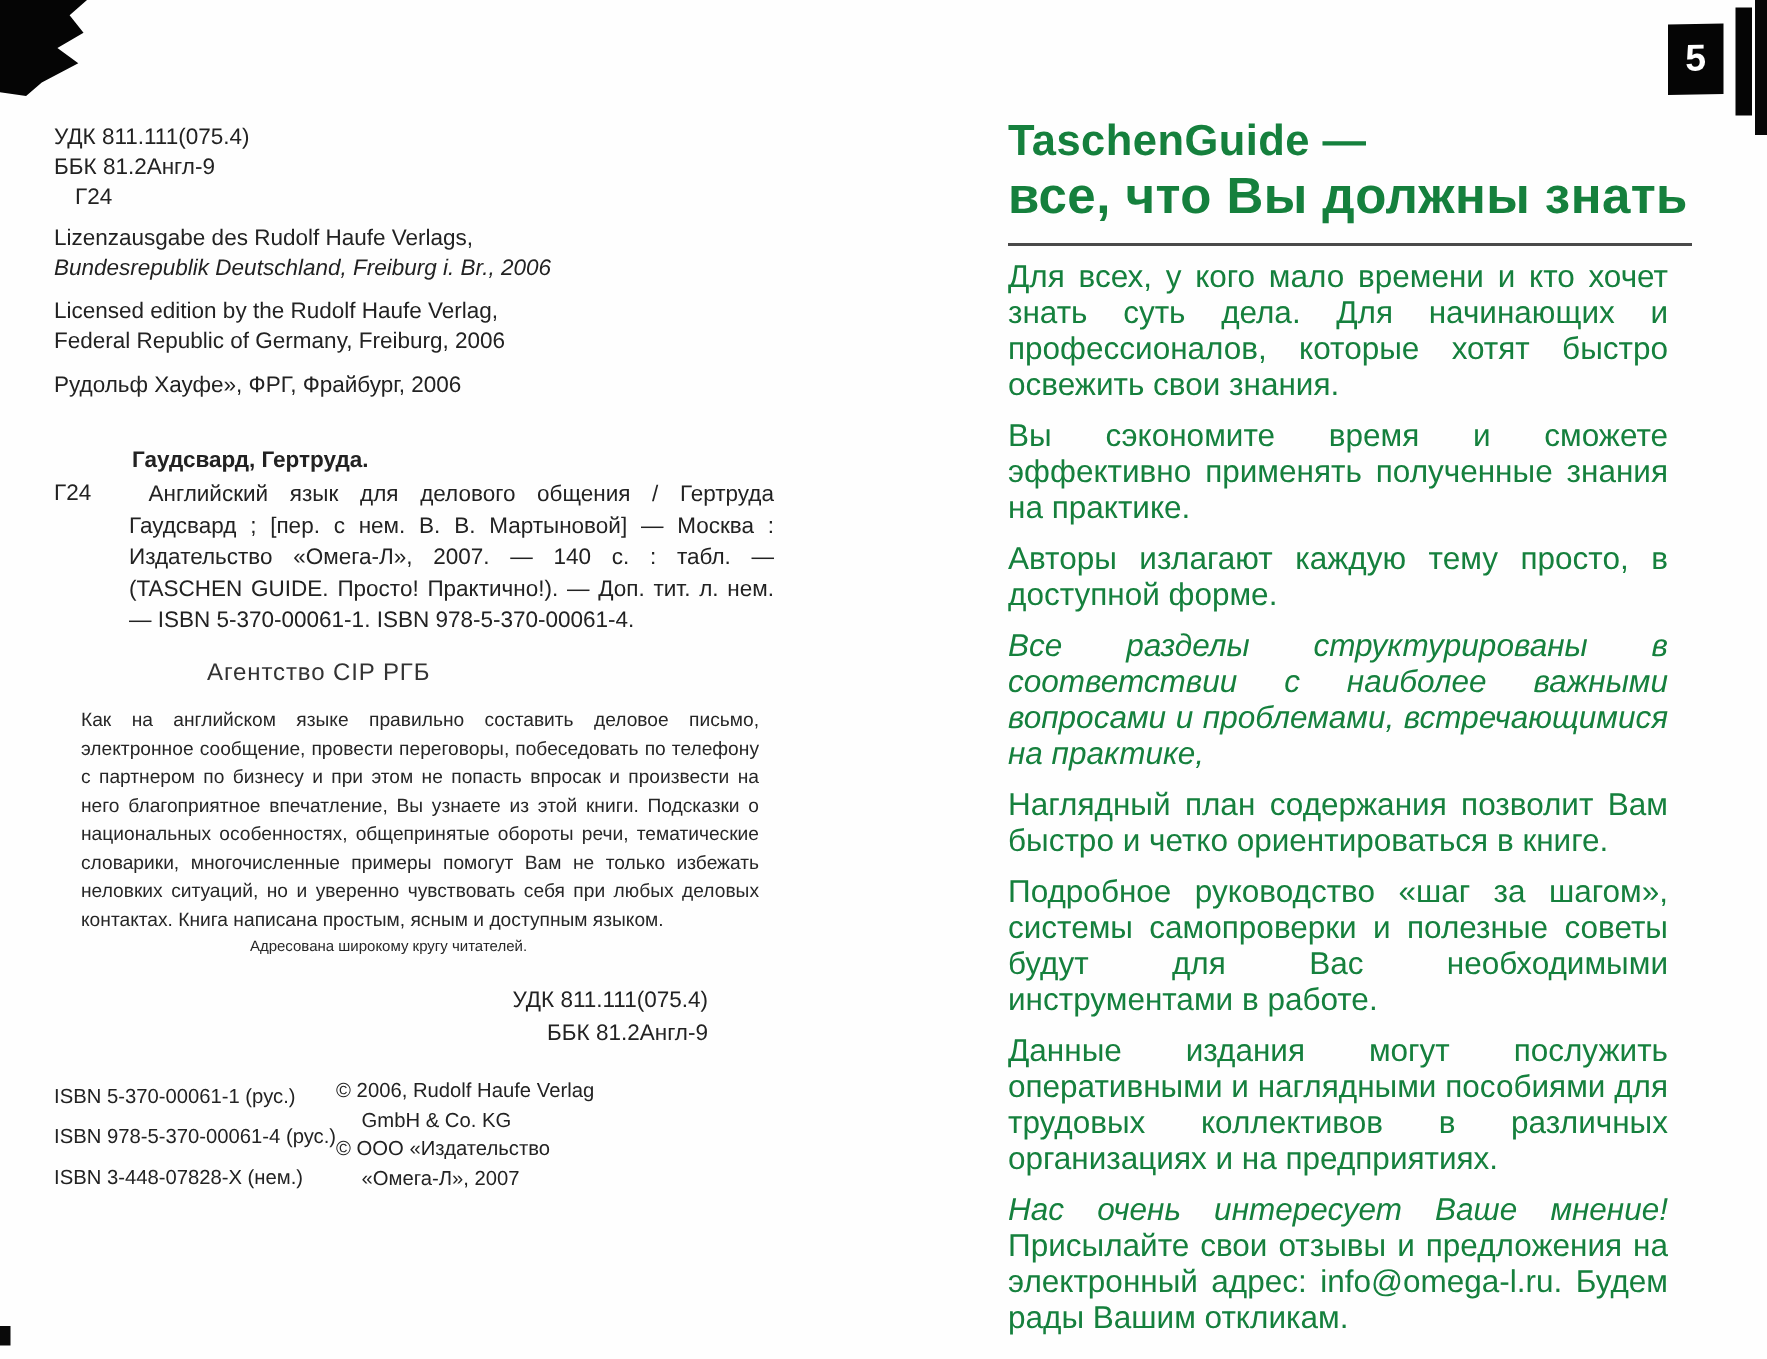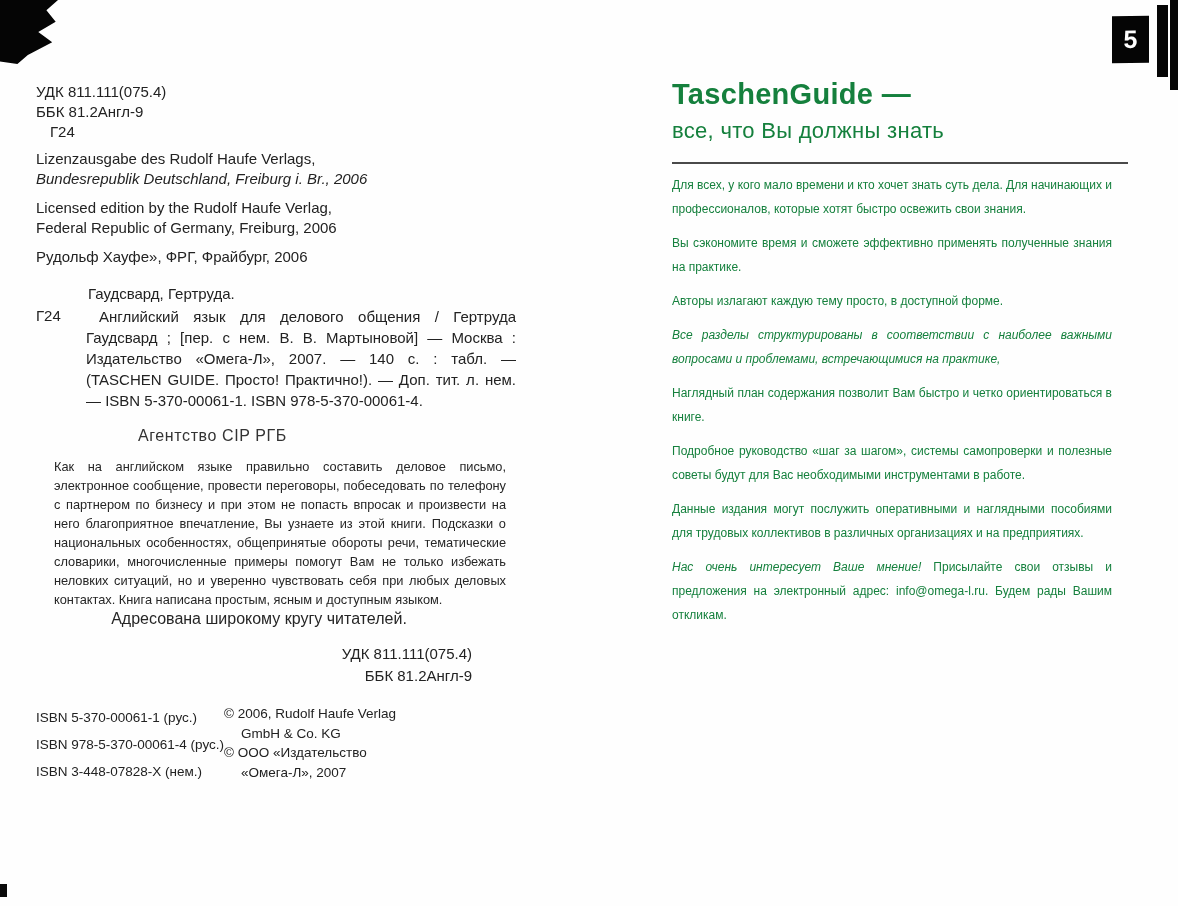--- a/index.html
+++ b/index.html
@@ -42,45 +42,45 @@
   
   .lp {
     position: absolute; left: 36px; top: 82px; width: 480px;
     font-size: 15px; line-height: 20px; color: #222;
   }
   .lp .udk-line { white-space: nowrap; }
   .lp .gsign { margin-left: 14px; }
   .lp .center-block { text-align: left; width: 440px; margin-top: 9px; }
   .lp .center-block.first { margin-top: 7px; }
   .lp .it { font-style: italic; }
-  .lp .author { font-weight: normal; margin-top: 17px; margin-left: 52px; }
+  .lp .author { font-weight: bold; margin-top: 30px; margin-left: 52px; }
   .lp .bib { position: relative; padding-left: 50px; margin-top: 2px; width: 430px; }
   .lp .bib .catalog { position: absolute; left: 0; top: 0; }
   .lp .bib p { margin: 0; text-indent: 13px; line-height: 21px; text-align: justify; }
   .lp .agency { font-size: 16px; letter-spacing: 0.6px; margin-top: 15px; margin-left: 102px; color: #333; }
   .lp .annotation {
     margin: 11px 10px 0 18px; font-size: 12.8px; line-height: 19px;
     text-align: justify; color: #262626;
   }
-  .lp .addressed { text-align: center; width: 446px; font-size: 16px; margin-top: 0; line-height: 19px; color: #262626; }
+  .lp .addressed { text-align: center; width: 446px; font-size: 10px; margin-top: 0; line-height: 19px; color: #262626; }
   .lp .udk-bottom { text-align: right; padding-right: 44px; margin-top: 15px; line-height: 22px; }
   .lp .bottom-row { display: flex; margin-top: 17px; width: 478px; }
   .lp .isbns { font-size: 13.5px; line-height: 27px; white-space: nowrap; }
   .lp .copyright { font-size: 13.5px; line-height: 19.5px; padding-right: 20px; white-space: nowrap; }
   .lp .copyright .indent { padding-left: 17px; }
 
   
   .rp {
     position: absolute; left: 672px; top: 76px; width: 456px; color: #15803d;
   }
   .rp .title1 { font-size: 29px; font-weight: bold; line-height: 37px; letter-spacing: 0.3px; }
-  .rp .title2 { font-size: 22px; font-weight: normal; line-height: 36px; letter-spacing: 0.3px; }
+  .rp .title2 { font-size: 34px; font-weight: bold; line-height: 36px; letter-spacing: 0.3px; }
   .rp .rule { border: 0; border-top: 2px solid #4a4a4a; margin: 13px 0 0 0; }
   .rp .body { margin-top: 9px; }
-  .rp p { font-size: 12px; line-height: 24px; text-align: justify; margin: 0 16px 10px 0; }
+  .rp p { font-size: 21px; line-height: 24px; text-align: justify; margin: 0 16px 10px 0; }
   .rp p.it, .rp span.it { font-style: italic; }
 </style>
 </head>
 <body>
 
 <div class="sheet">
 
   <div class="blob-tl"></div>
   <div class="speck-bl"></div>
   <div class="pagenum-box">

